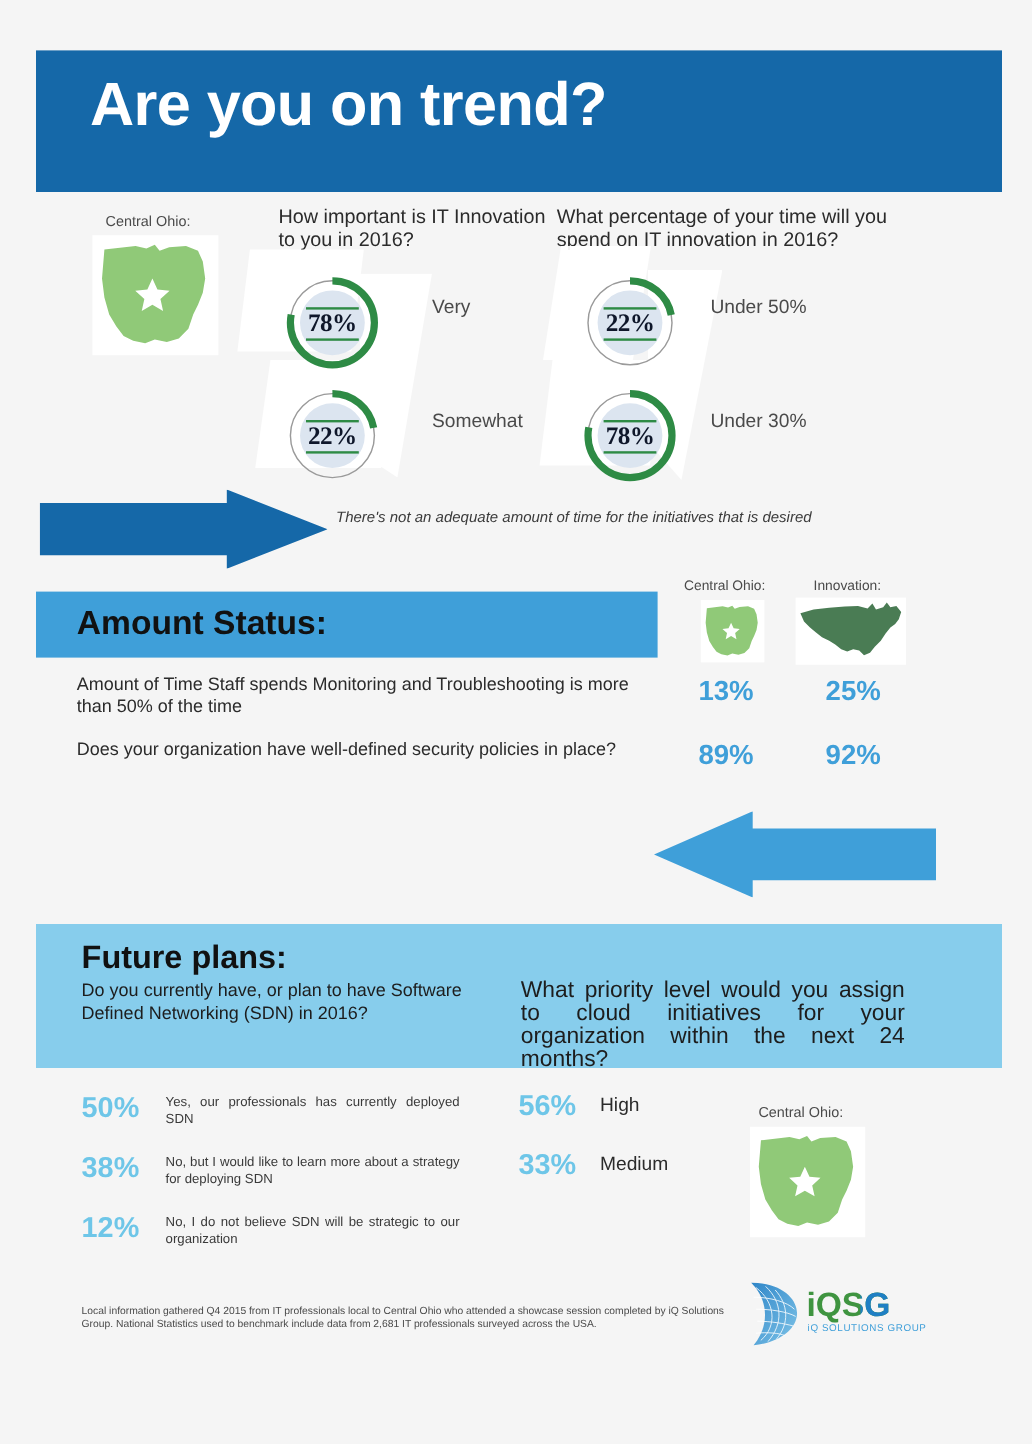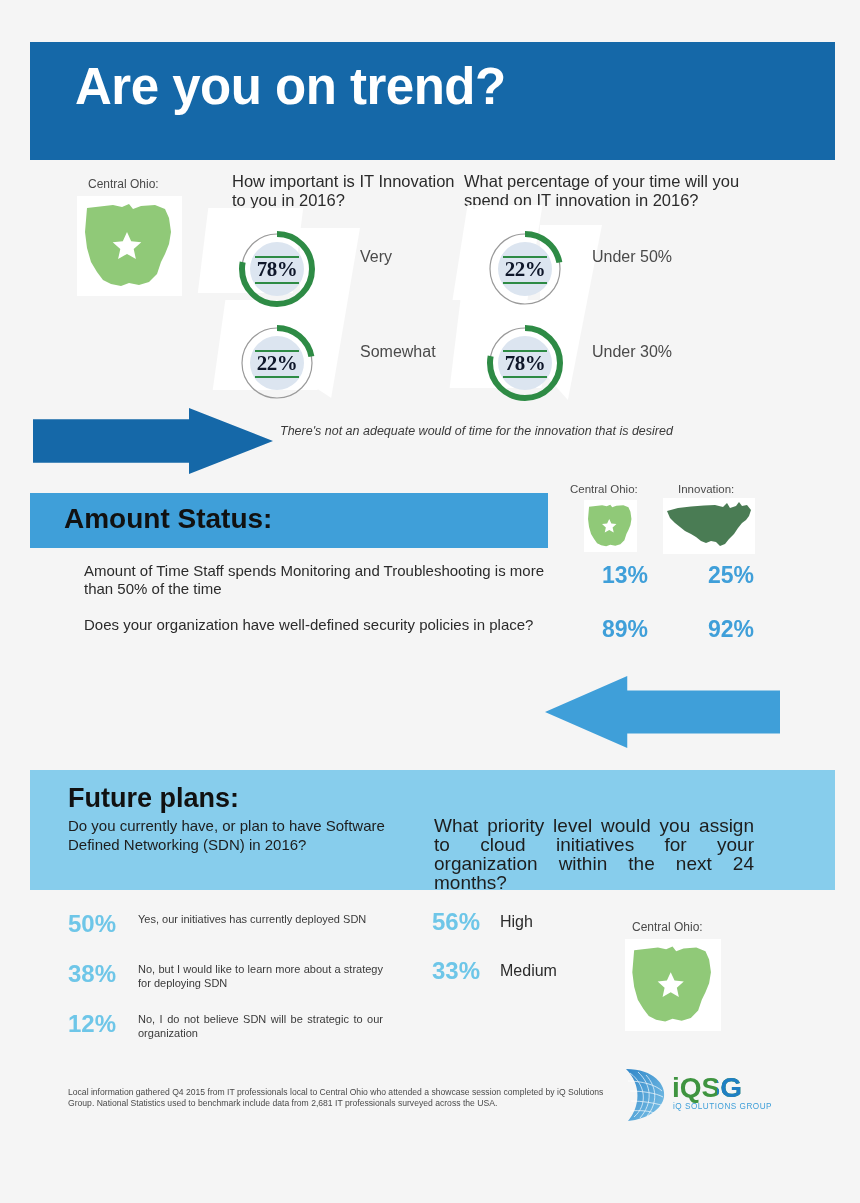--- a/index.html
+++ b/index.html
@@ -94,21 +94,21 @@
     position:absolute;left:64px;top:503px;
     font-size:28px;font-weight:bold;color:#111;
   }
   .col-label{position:absolute;font-size:11.5px;color:#4a4a4a;}
   .cl-ohio{left:570px;top:483px;}
   .cl-nat{left:678px;top:483px;}
 
   .map-ohio-mid{left:584px;top:500px;width:53px;height:52px;}
   .map-us-mid{left:663px;top:498px;width:92px;height:56px;}
 
-  .status-rows{position:absolute;left:64px;top:562px;width:760px;margin-left:20px;}
+  .status-rows{position:absolute;left:64px;top:562px;width:760px;}
   .srow{position:relative;height:54px;}
   .srow-text{
     position:absolute;left:0;top:0;width:490px;
     font-size:15px;color:#2b2b2b;line-height:18px;
   }
   .srow-pct{
     position:absolute;font-size:23px;font-weight:bold;color:#3f9fd9;
   }
   .pct-ohio{left:518px;}
   .pct-nat{left:624px;}
@@ -239,21 +239,21 @@
       <div class="donut-rule rule-bot"></div>
       <div class="donut-val">78%</div>
     </div>
 
   <div class="donut-label dl1">Very</div>
   <div class="donut-label dl2">Somewhat</div>
   <div class="donut-label dl3">Under 50%</div>
   <div class="donut-label dl4">Under 30%</div>
 
   <div class="arrow-right"></div>
-  <div class="arrow-caption">There's not an adequate would of time for the innovation that is desired</div>
+  <div class="arrow-caption">There's not an adequate amount of time for the initiatives that is desired</div>
 
   <div class="status-band"></div>
   <div class="status-title">Amount Status:</div>
 
   <div class="col-label cl-ohio">Central Ohio:</div>
   <div class="col-label cl-nat">Innovation:</div>
 
   <div class="map-box map-ohio-mid">
     <svg width="53" height="52" viewBox="0 0 105 100" aria-hidden="true">
       <path fill="#90c978" d="M10,12 L36,9 L45,11 L52,8 L56,13 L64,10 L78,9 L88,13 L92,22 L94,36 L92,48 L88,58 L84,66 L80,78 L72,86 L62,89 L52,87 L44,90 L34,88 L26,84 L20,76 L14,66 L10,52 L8,36 Z"></path>
@@ -283,21 +283,21 @@
   <div class="arrow-left"></div>
 
   <div class="future-band"></div>
   <div class="future-title">Future plans:</div>
   <div class="fq1">Do you currently have, or plan to have Software Defined Networking (SDN) in 2016?</div>
   <div class="fq2">What priority level would you assign to cloud initiatives for your organization within the next 24 months?</div>
 
   <div class="sdn-list">
     <div class="sdn-item">
       <div class="sdn-pct">50%</div>
-      <div class="sdn-text">Yes, our initiatives has currently deployed SDN</div>
+      <div class="sdn-text">Yes, our professionals has currently deployed SDN</div>
     </div>
     <div class="sdn-item">
       <div class="sdn-pct">38%</div>
       <div class="sdn-text">No, but I would like to learn more about a strategy for deploying SDN</div>
     </div>
     <div class="sdn-item">
       <div class="sdn-pct">12%</div>
       <div class="sdn-text">No, I do not believe SDN will be strategic to our organization</div>
     </div>
   </div>

